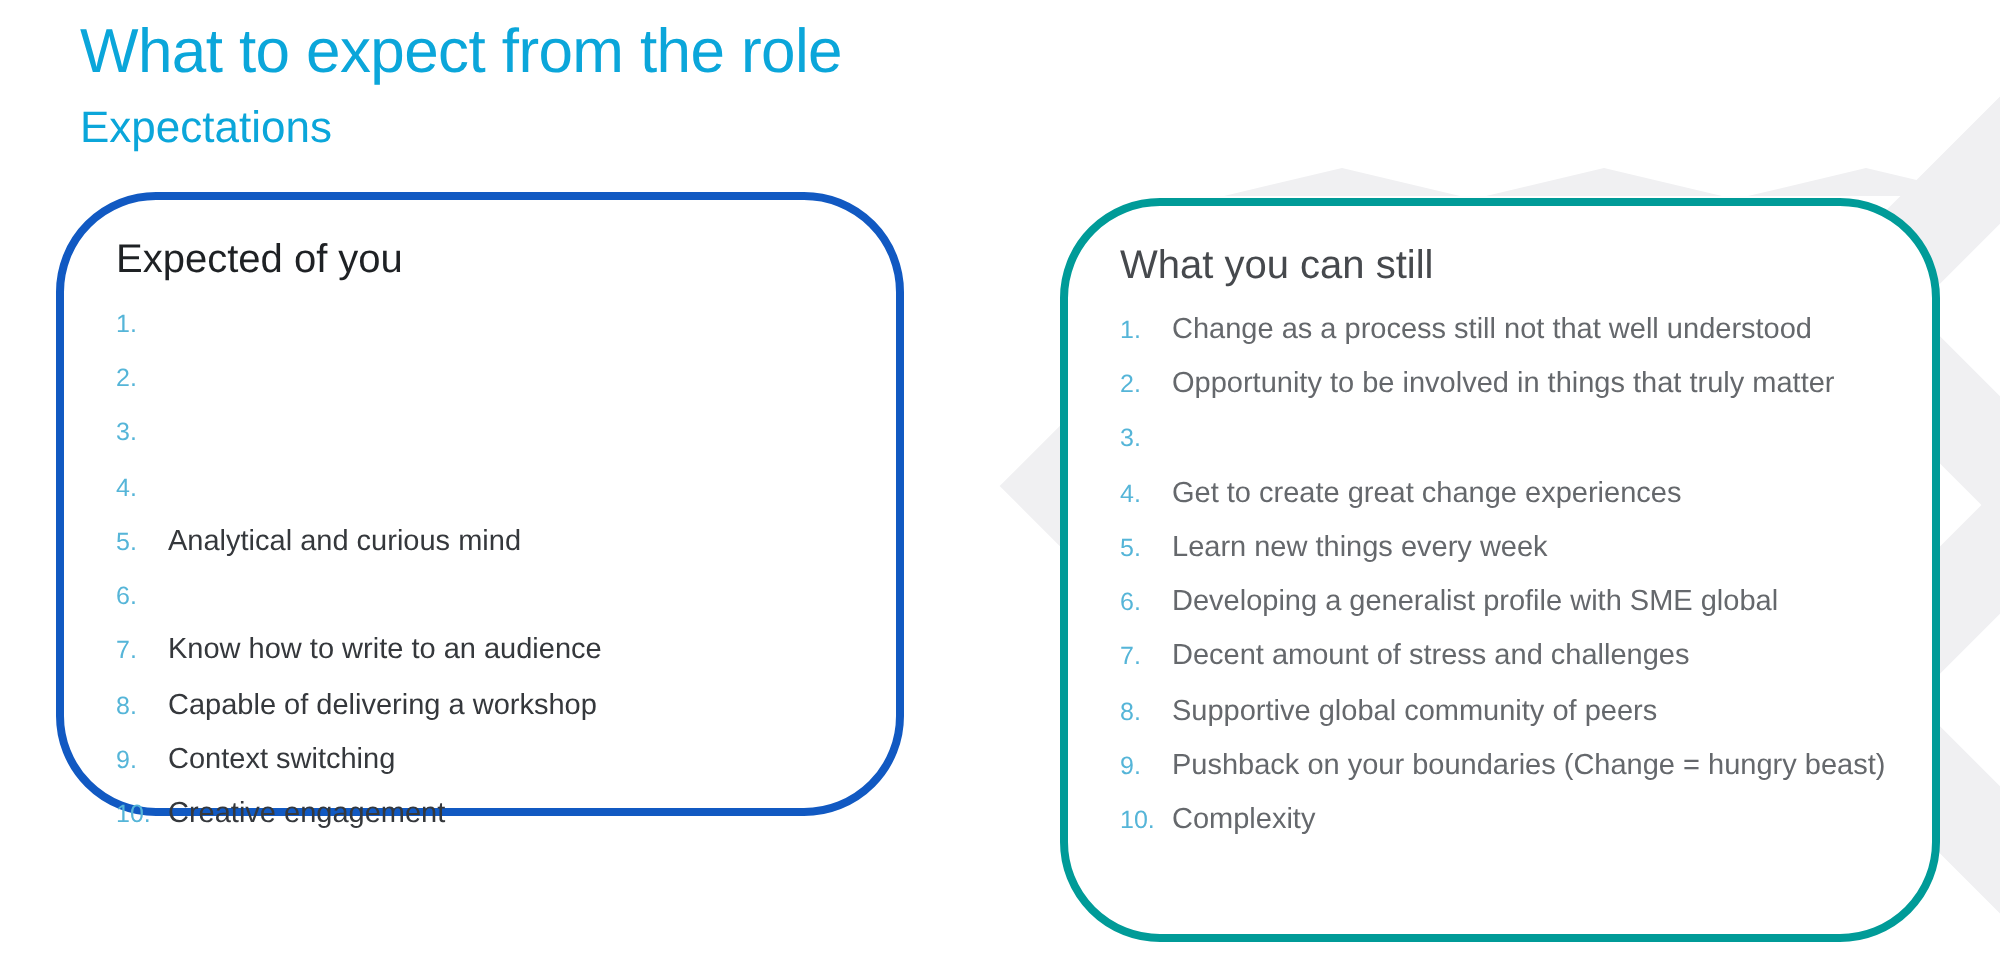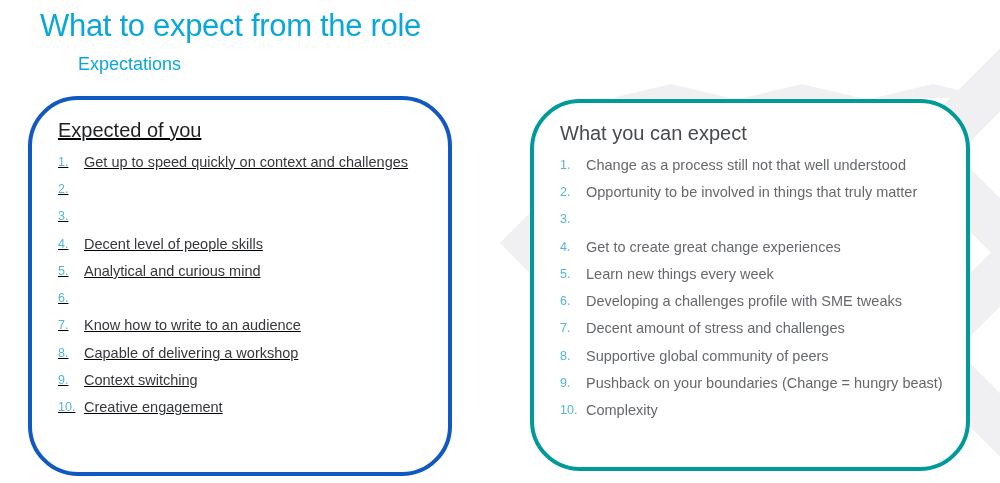--- a/index.html
+++ b/index.html
@@ -52,36 +52,34 @@
   
   .slide-title{
     position:absolute;left:40px;top:8px;z-index:2;
     font-size:31px;line-height:36px;font-weight:400;
     letter-spacing:-0.3px;
     color:var(--accent-cyan);
     white-space:nowrap;
   }
   .slide-subtitle{
     position:absolute;left:40px;top:52px;z-index:2;
-    font-size:18px;line-height:24px;font-weight:400;
+    font-size:22px;line-height:24px;font-weight:400;
     color:var(--accent-cyan);
     white-space:nowrap;
-    margin-left:38px;
   }
 
   
   .card{
     position:absolute;z-index:1;
     background:#ffffff;
     border-radius:50px;
   }
   .card-left{
-    left:28px;top:96px;width:424px;height:380px;
+    left:28px;top:96px;width:424px;height:312px;
     border:4px solid var(--left-border);
-    text-decoration:underline;
   }
   .card-right{
     left:530px;top:99px;width:440px;height:372px;
     border:4px solid var(--right-border);
   }
   .card-inner{padding:18px 18px 0 26px;}
   .card-title{
     font-size:20px;line-height:24px;font-weight:400;
     margin:0 0 6px 0;
     white-space:nowrap;
@@ -116,31 +114,29 @@
 
 <h1 class="slide-title">What to expect from the role</h1>
 <div class="slide-subtitle">Expectations</div>
 
 <section class="card card-left">
   <div class="card-inner">
     <h2 class="card-title">Expected of you</h2>
     <ol class="items">
         <li class="item">
           <span class="num">1.</span>
-          <span class="txt">Get up to speed quickly on context and challenges</span>
         </li>
         <li class="item">
           <span class="num">2.</span>
         </li>
         <li class="item">
           <span class="num">3.</span>
         </li>
         <li class="item">
           <span class="num">4.</span>
-          <span class="txt">Decent level of people skills</span>
         </li>
         <li class="item">
           <span class="num">5.</span>
           <span class="txt">Analytical and curious mind</span>
         </li>
         <li class="item">
           <span class="num">6.</span>
         </li>
         <li class="item">
           <span class="num">7.</span>
@@ -157,21 +153,21 @@
         <li class="item">
           <span class="num">10.</span>
           <span class="txt">Creative engagement</span>
         </li>
       </ol>
   </div>
 </section>
 
 <section class="card card-right">
   <div class="card-inner">
-    <h2 class="card-title">What you can expect</h2>
+    <h2 class="card-title">What you can still</h2>
     <ol class="items">
         <li class="item">
           <span class="num">1.</span>
           <span class="txt">Change as a process still not that well understood</span>
         </li>
         <li class="item">
           <span class="num">2.</span>
           <span class="txt">Opportunity to be involved in things that truly matter</span>
         </li>
         <li class="item">
@@ -180,21 +176,21 @@
         <li class="item">
           <span class="num">4.</span>
           <span class="txt">Get to create great change experiences</span>
         </li>
         <li class="item">
           <span class="num">5.</span>
           <span class="txt">Learn new things every week</span>
         </li>
         <li class="item">
           <span class="num">6.</span>
-          <span class="txt">Developing a challenges profile with SME tweaks</span>
+          <span class="txt">Developing a generalist profile with SME global</span>
         </li>
         <li class="item">
           <span class="num">7.</span>
           <span class="txt">Decent amount of stress and challenges</span>
         </li>
         <li class="item">
           <span class="num">8.</span>
           <span class="txt">Supportive global community of peers</span>
         </li>
         <li class="item">

